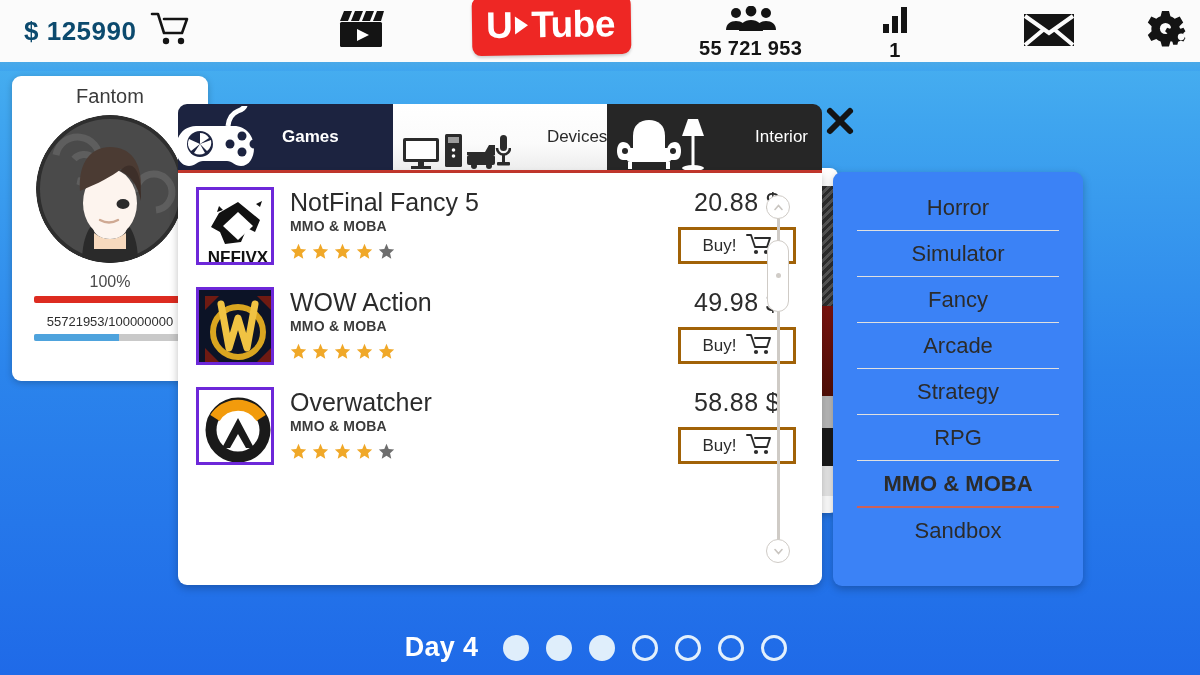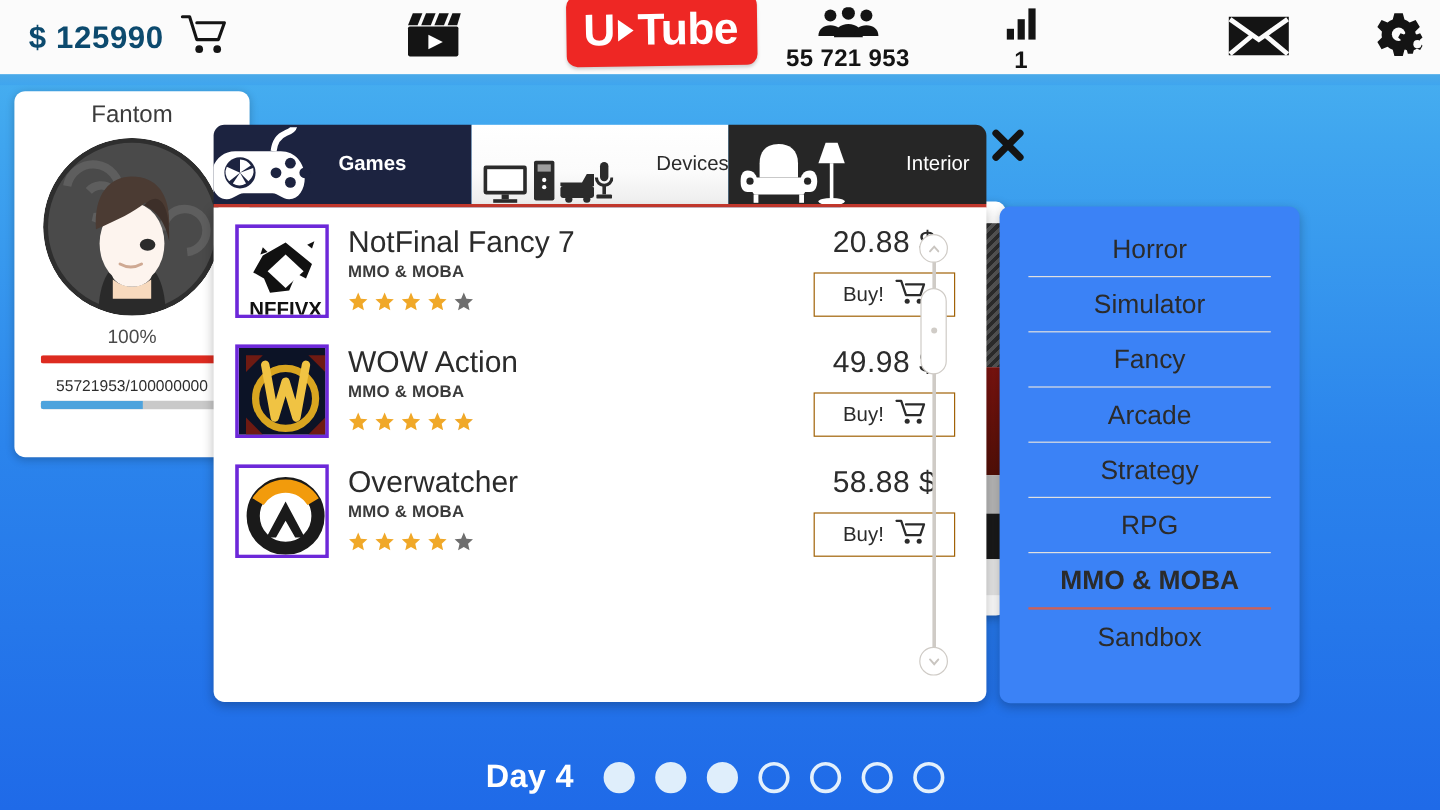--- a/index.html
+++ b/index.html
@@ -24,21 +24,21 @@
   .money-group { display: flex; align-items: center; gap: 14px; margin-left: 24px; }
   .money-text { font-size: 26px; font-weight: bold; color: #0c4a6e; letter-spacing: 0.5px; }
 
   .cart-ico { width: 40px; height: 38px; }
   .clap-ico { width: 52px; height: 42px; }
   .people-ico { width: 52px; height: 26px; }
   .bars-ico { width: 26px; height: 28px; }
   .mail-ico { width: 54px; height: 38px; }
   .gear-ico { width: 50px; height: 44px; }
 
-  .topitem { display: flex; flex-direction: column; align-items: center; justify-content: flex-start; }
+  .topitem { display: flex; flex-direction: column; align-items: center; justify-content: flex-start; margin-left: 44px; }
   .topitem .num {
     font-size: 20px; font-weight: bold; color: #141414; margin-top: 1px; letter-spacing: 0.3px;
   }
 
   .slot-clap { position: absolute; left: 335px; top: 8px; }
   .logo-badge {
     position: absolute; left: 472px; top: -4px;
     background: #ee2724;
     padding: 10px 16px 12px 14px;
     border-radius: 9px;
@@ -134,21 +134,21 @@
   .row-mid { margin-left: 16px; flex: 1; padding-top: 2px; }
   .row-title { font-size: 25px; color: #2b2b2b; line-height: 1.05; }
   .row-genre { font-size: 14px; font-weight: bold; color: #3b3b3b; margin-top: 3px; letter-spacing: 0.2px; }
   .stars { margin-top: 9px; display: flex; gap: 5px; }
   .star { width: 17px; height: 17px; display: block; }
 
   .row-right { width: 142px; flex: none; text-align: center; padding-top: 1px; }
   .price { font-size: 25px; color: #2c2c2c; letter-spacing: 0.4px; }
   .buy-btn {
     margin: 10px auto 0 auto; width: 118px; height: 37px;
-    border: 1px solid #a16207; background: #fff;
+    border: 3px solid #a16207; background: #fff;
     display: flex; align-items: center; justify-content: center; gap: 9px;
     cursor: pointer;
   }
   .buy-label { font-size: 17px; color: #2b2b2b; }
 
   
   .scrollbar { position: absolute; right: 32px; top: 22px; width: 24px; height: 368px; }
   .sb-track {
     position: absolute; left: 11px; top: 14px; width: 3px; height: 340px;
     background: #cfcbc6; border-radius: 2px;
@@ -410,21 +410,21 @@
         <svg viewBox="0 0 78 78" width="78" height="78">
           <rect width="78" height="78" fill="#fff"></rect>
           <path d="M39 12 l22 18 l-5 12 l-8 -4 l-6 14 l-16 2 l-5 -12 l-9 -5 l8 -14 z" fill="#111"></path>
           <path d="M39 22 l15 14 l-15 14 l-15 -14 z" fill="#fff"></path>
           <path d="M57 14 l6 -3 l-2 6 z" fill="#111"></path>
           <path d="M20 16 l4 4 l-6 2 z" fill="#111"></path>
           <text x="39" y="73" font-family="Liberation Sans, sans-serif" font-size="17" font-weight="bold" fill="#111" text-anchor="middle">NFFIVX</text>
         </svg>
       </div>
       <div class="row-mid">
-        <div class="row-title">NotFinal Fancy 7</div>
+        <div class="row-title">NotFinal Fancy 5</div>
         <div class="row-genre">MMO &amp; MOBA</div>
         <div class="stars">
             <svg class="star" viewBox="0 0 20 20">
               <path d="M10 1 L12.6 7 L19 7.6 L14.2 12 L15.6 18.4 L10 15 L4.4 18.4 L5.8 12 L1 7.6 L7.4 7 Z" fill="#f0a828"></path>
             </svg>
             <svg class="star" viewBox="0 0 20 20">
               <path d="M10 1 L12.6 7 L19 7.6 L14.2 12 L15.6 18.4 L10 15 L4.4 18.4 L5.8 12 L1 7.6 L7.4 7 Z" fill="#f0a828"></path>
             </svg>
             <svg class="star" viewBox="0 0 20 20">
               <path d="M10 1 L12.6 7 L19 7.6 L14.2 12 L15.6 18.4 L10 15 L4.4 18.4 L5.8 12 L1 7.6 L7.4 7 Z" fill="#f0a828"></path>

